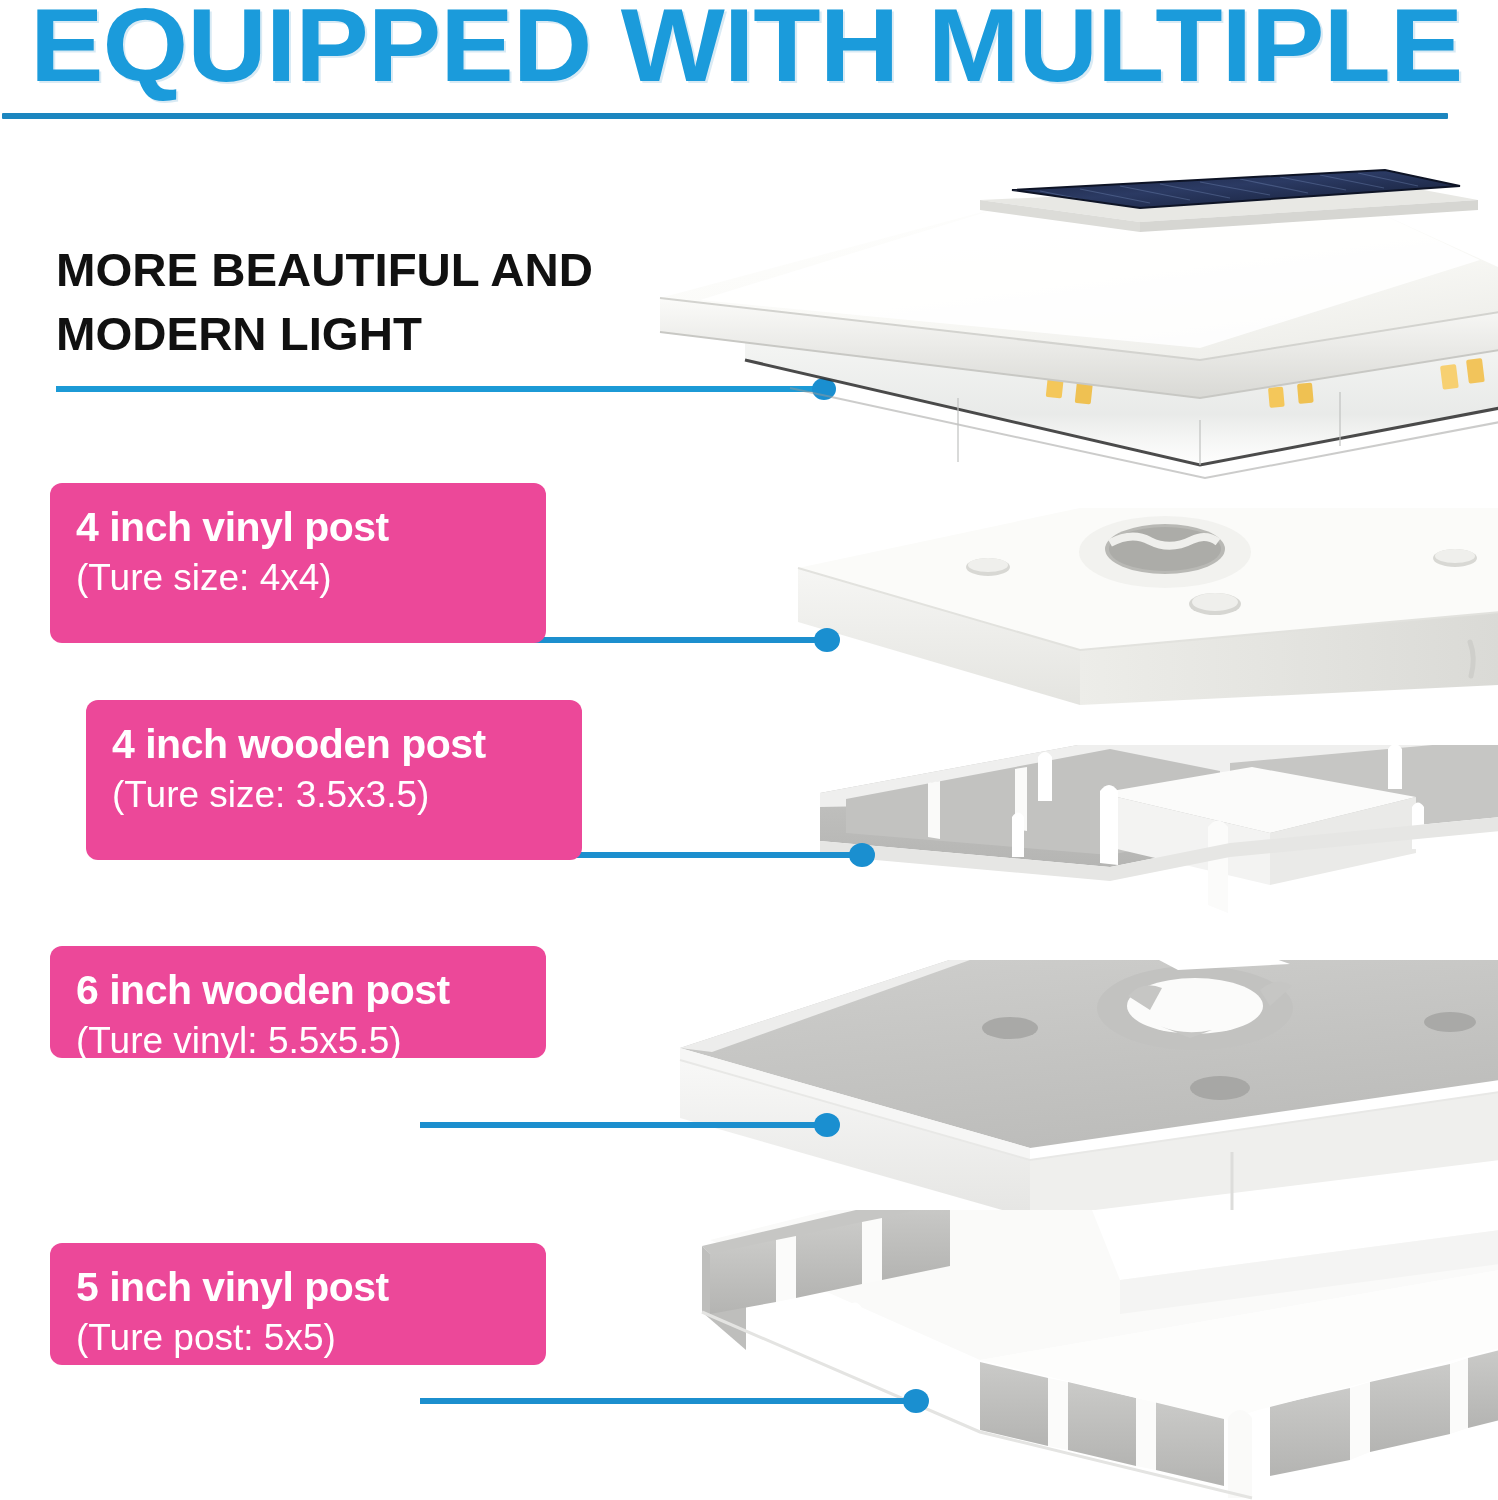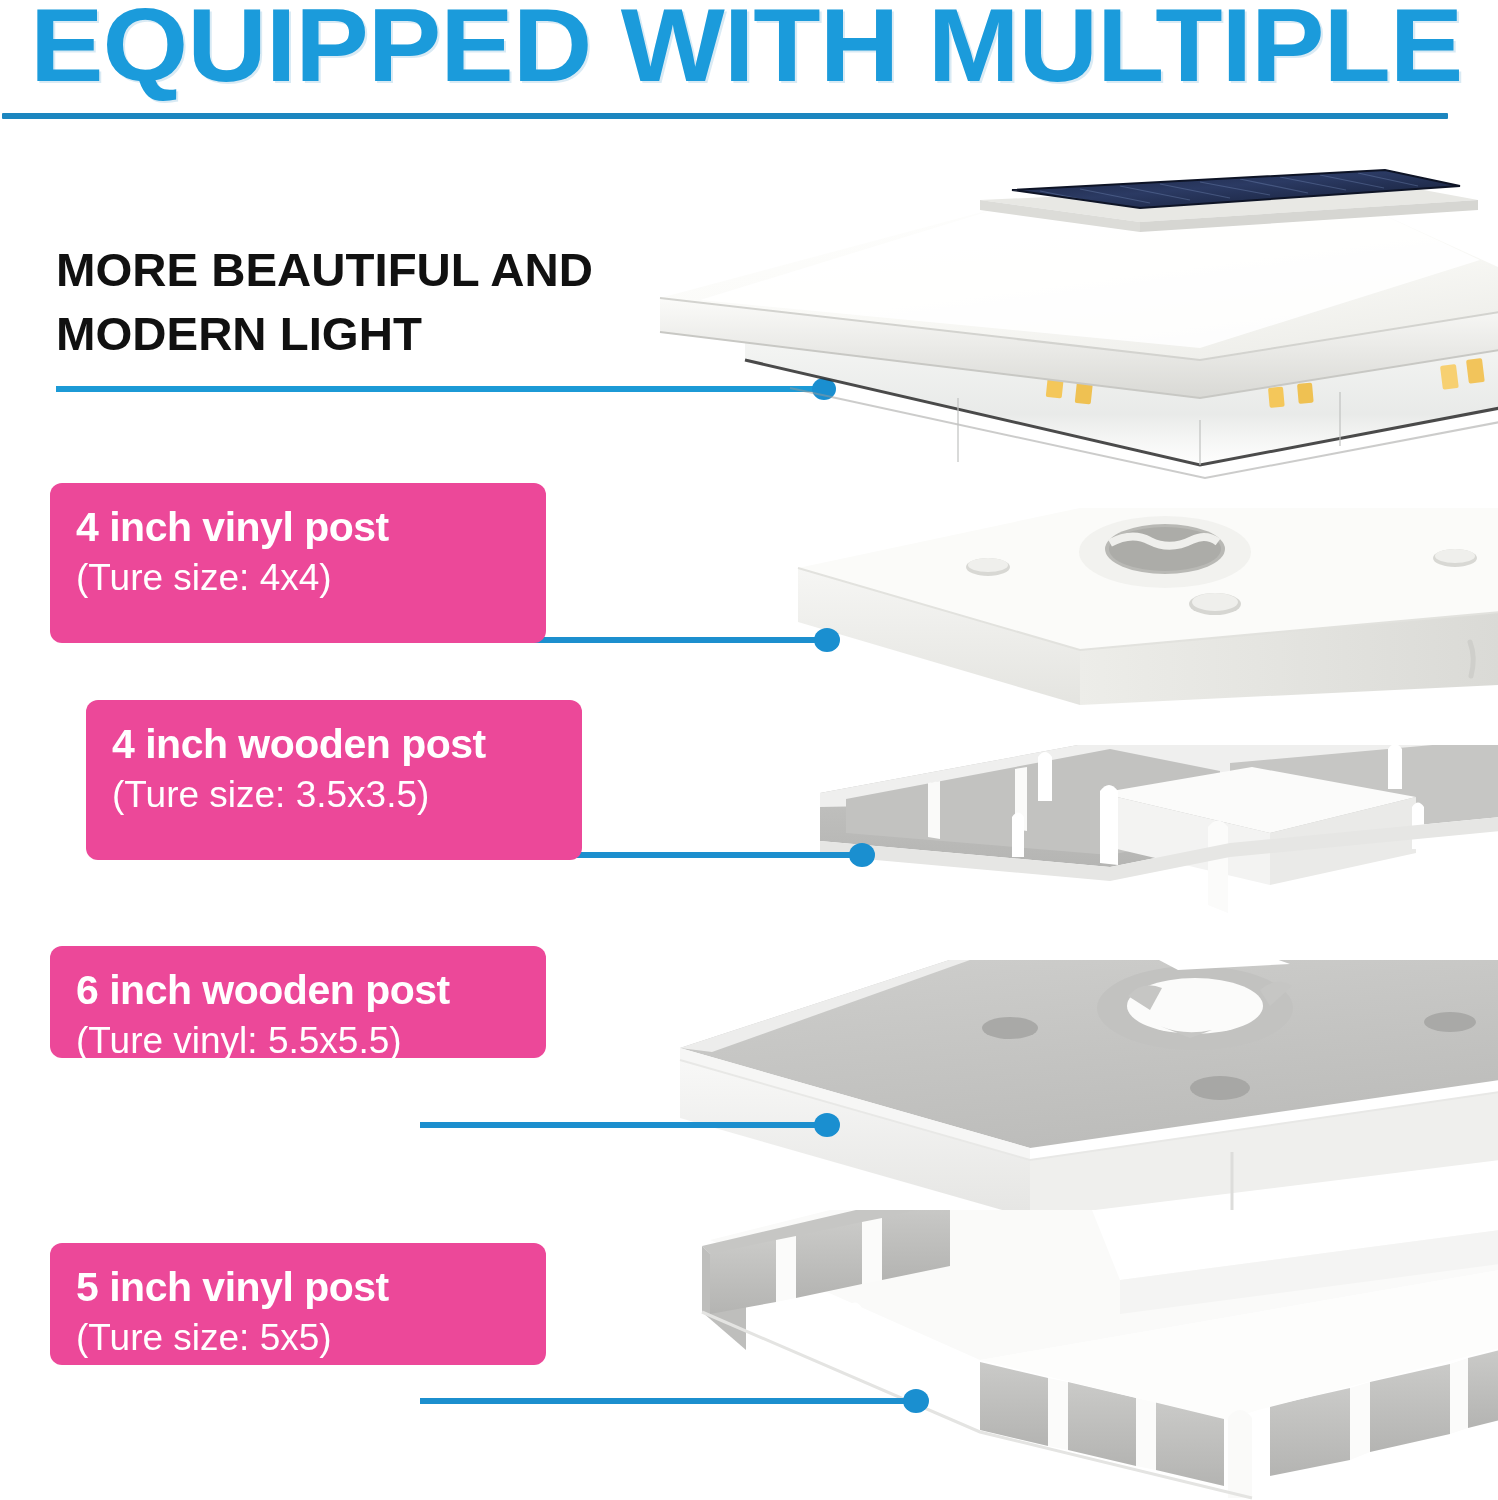--- a/index.html
+++ b/index.html
@@ -443,16 +443,16 @@
     <div class="c-sub">(Ture size: 3.5x3.5)</div>
   </div>
 
   <div class="callout cb3">
     <div class="c-title">6 inch wooden post</div>
     <div class="c-sub">(Ture vinyl: 5.5x5.5)</div>
   </div>
 
   <div class="callout cb4">
     <div class="c-title">5 inch vinyl post</div>
-    <div class="c-sub">(Ture size: 5x5)</div>
+    <div class="c-sub">(Ture post: 5x5)</div>
   </div>
 
 </div>
 
 </body></html>

